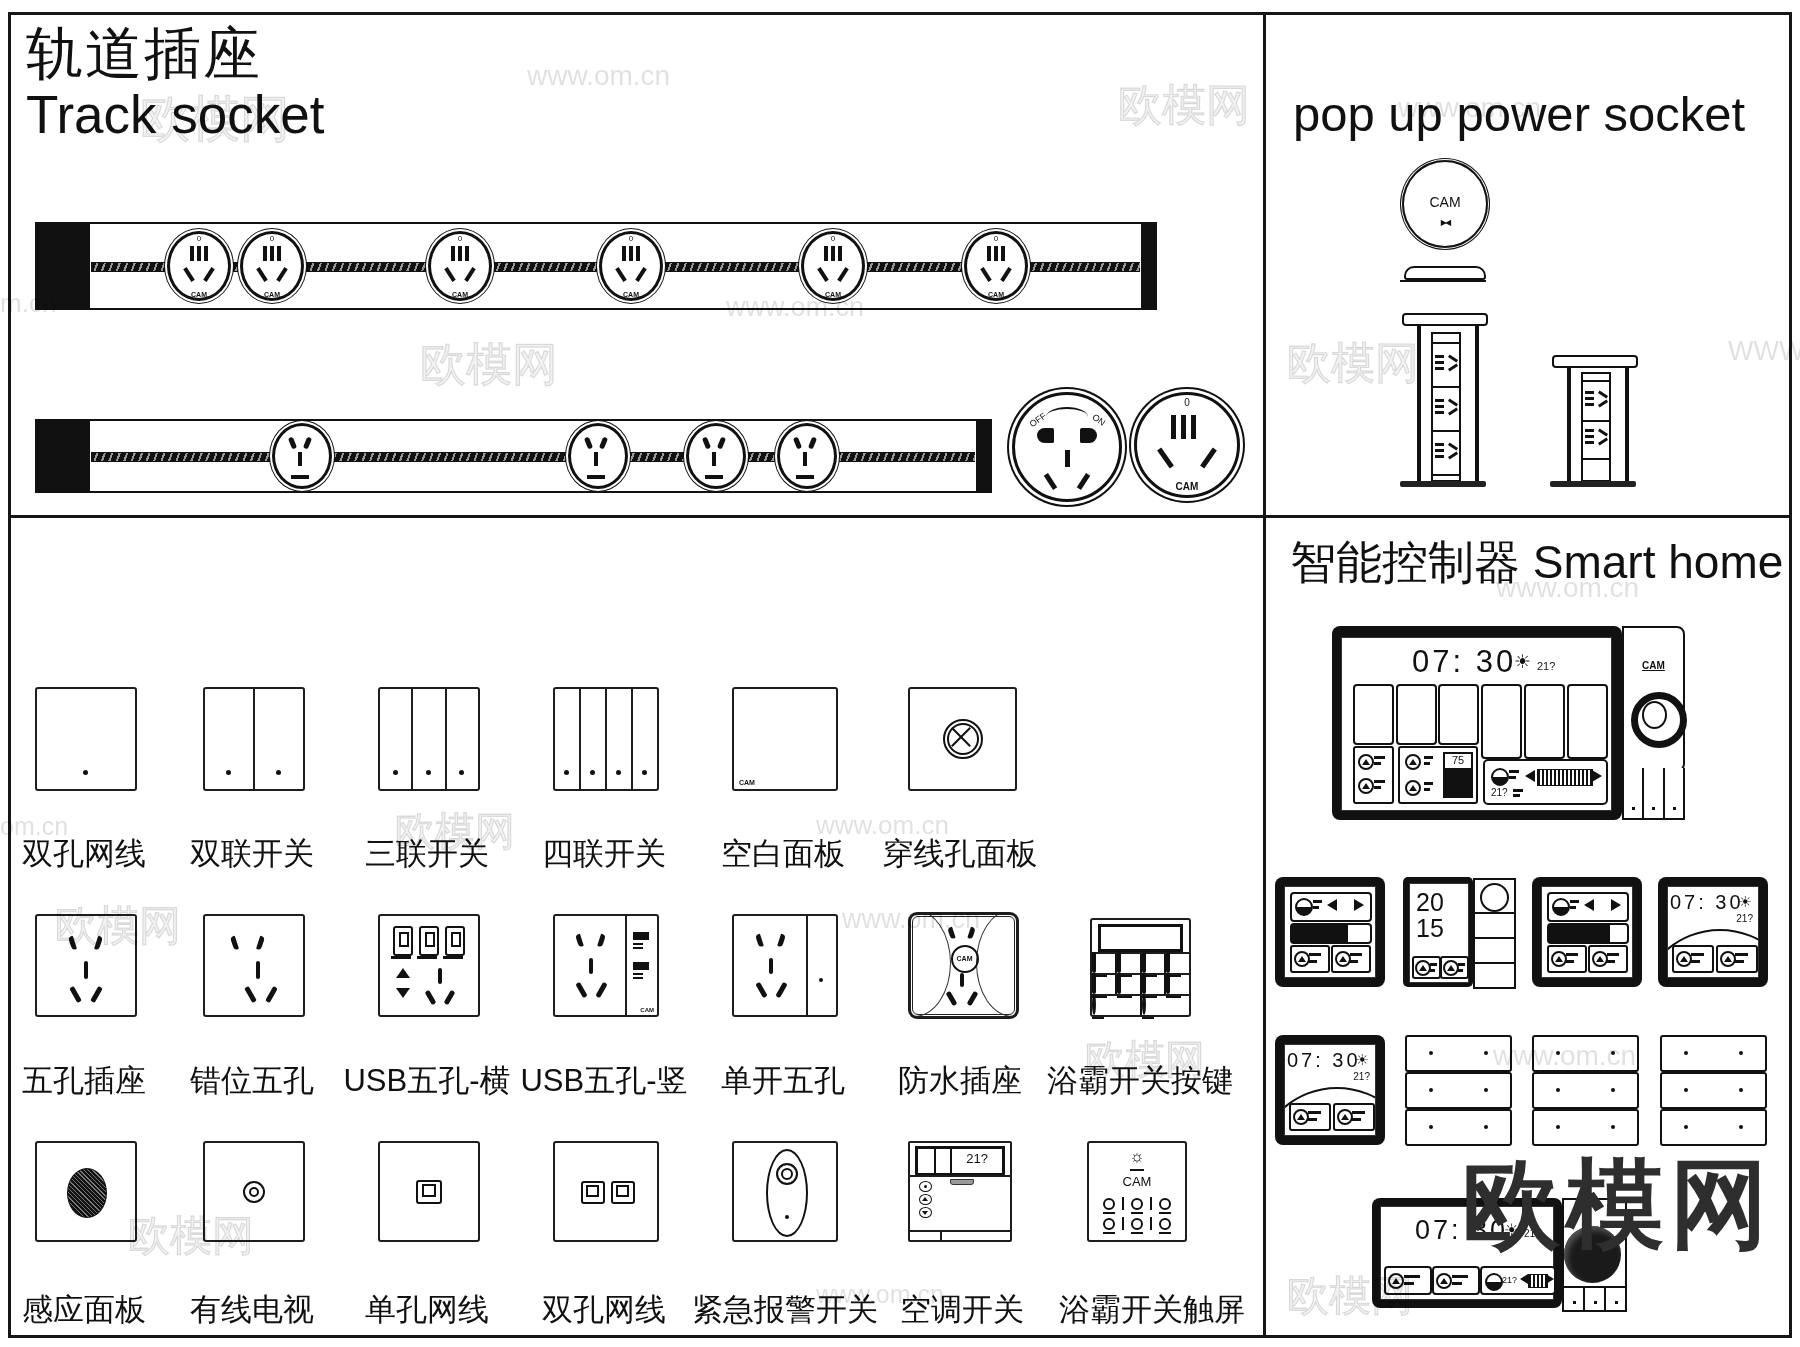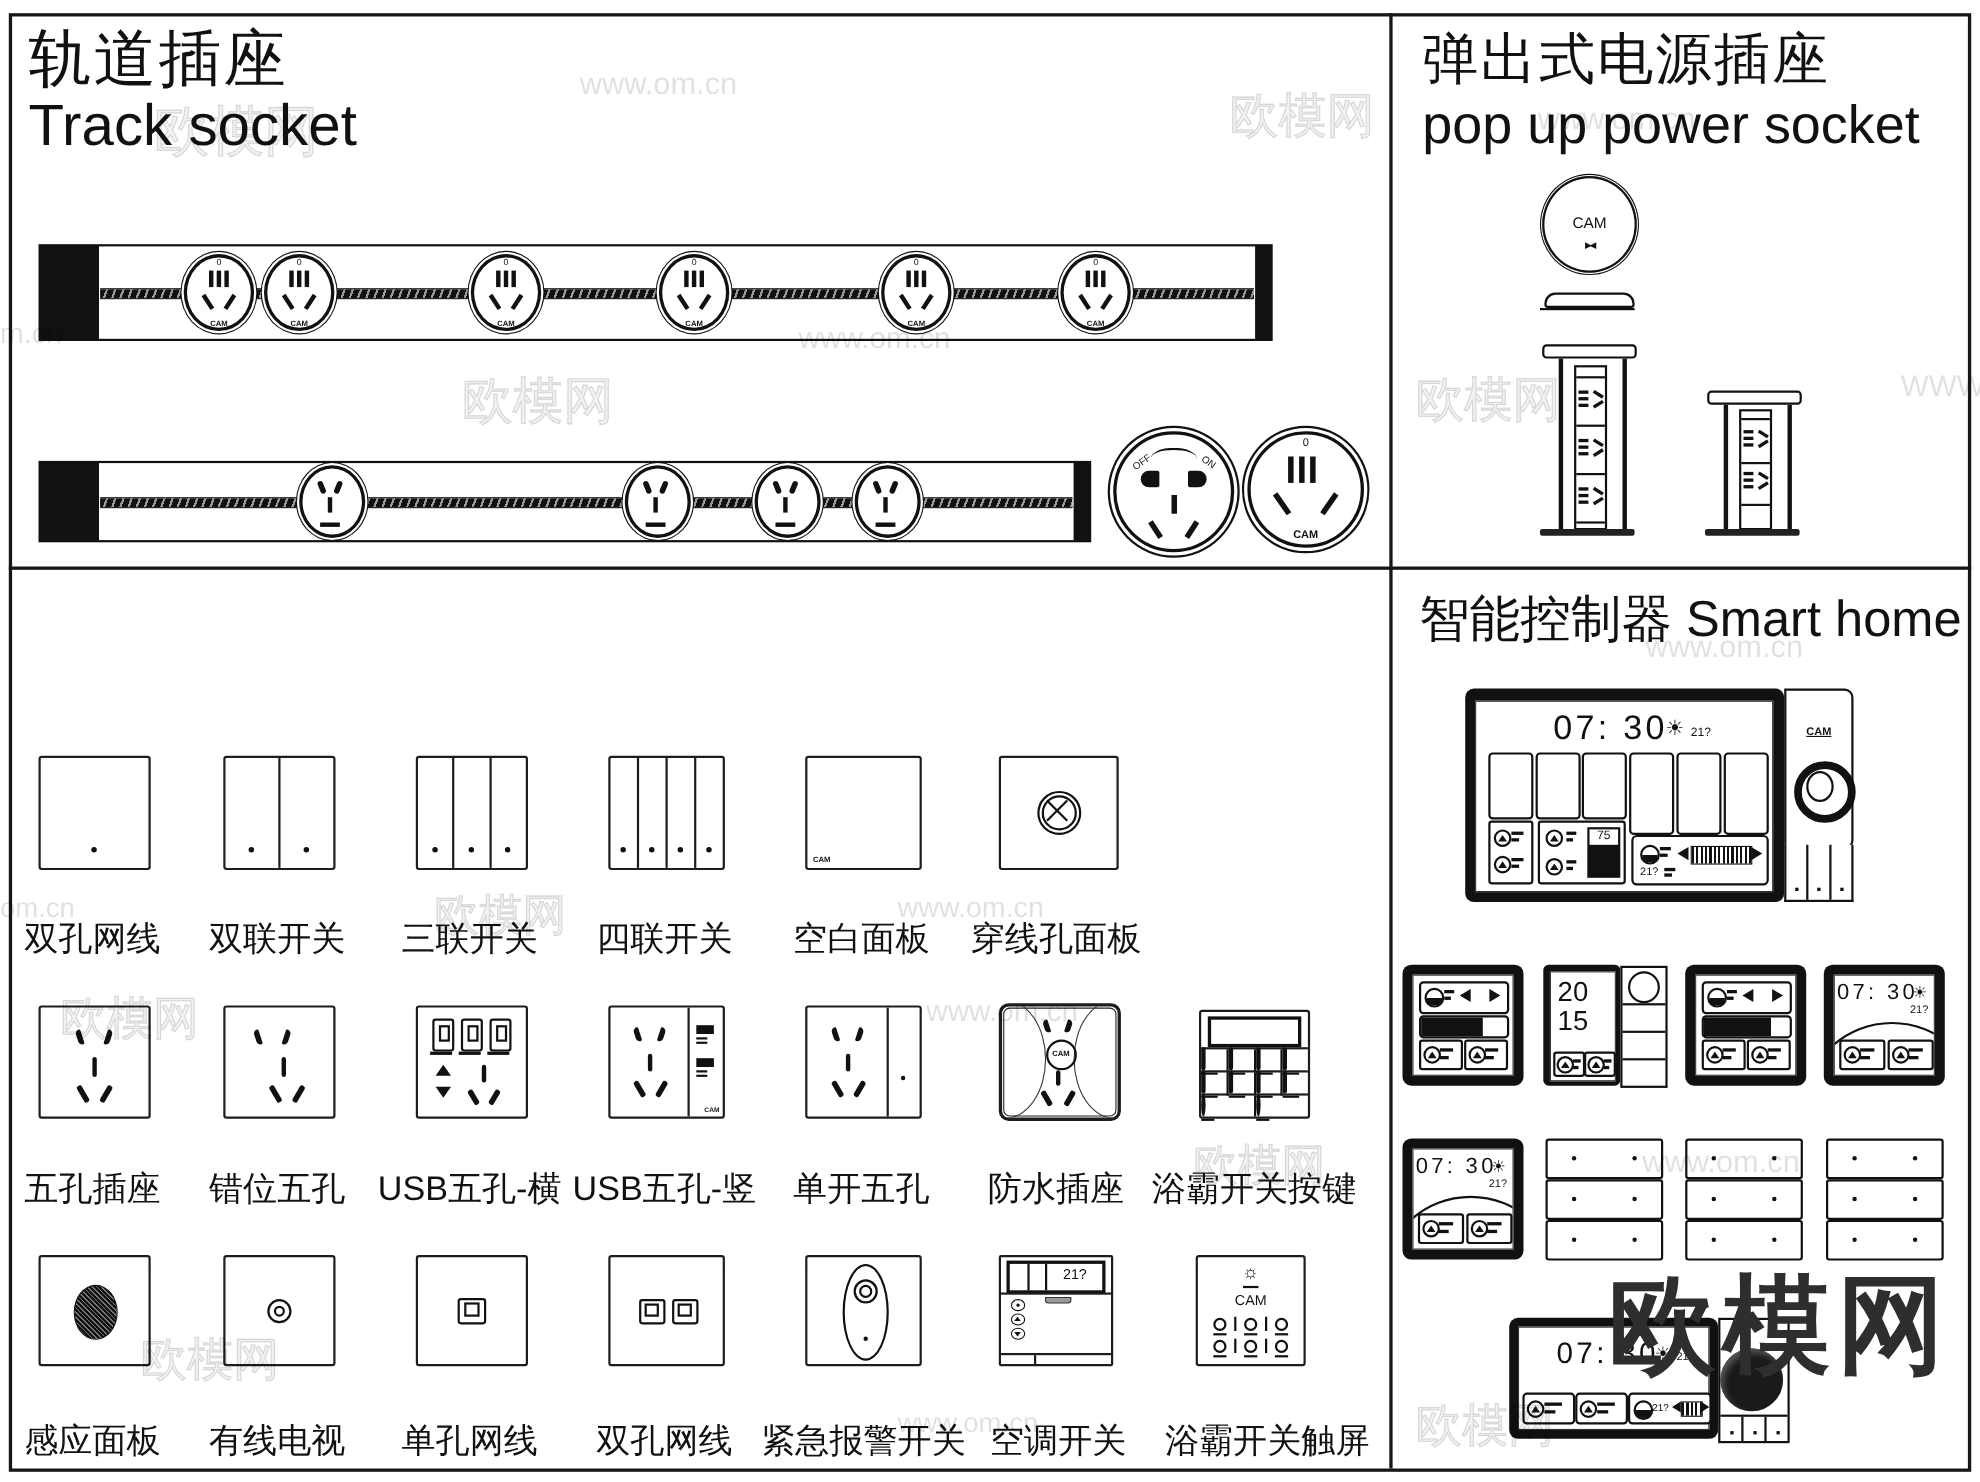--- a/index.html
+++ b/index.html
@@ -203,21 +203,20 @@
   <div class="abs rsock" style="left:1134px;top:392px;width:100px;height:100px">
     <i style="left:50%;top:2px;transform:translateX(-50%);font-size:10px">0</i>
     <i style="left:34px;top:20px;width:5px;height:24px;background:#111"></i>
     <i style="left:44px;top:20px;width:5px;height:24px;background:#111"></i>
     <i style="left:54px;top:20px;width:5px;height:24px;background:#111"></i>
     <i style="left:26px;top:52px;width:5px;height:22px;background:#111;transform:rotate(-35deg)"></i>
     <i style="right:26px;top:52px;width:5px;height:22px;background:#111;transform:rotate(35deg)"></i>
     <i style="left:50%;bottom:3px;transform:translateX(-50%);font-size:10px;font-weight:bold">CAM</i>
   </div>
 
-  <div class="abs" style="left:1293px;top:20px;font-size:51px;letter-spacing:2px;white-space:nowrap">弹出式电源插座</div>
   <div class="abs" style="left:1293px;top:86px;font-size:49px;white-space:nowrap">pop up power socket</div>
 
   <div class="abs" style="left:1402px;top:160px;width:82px;height:84px;border:2px solid #111;border-radius:50%;box-shadow:0 0 0 1px #fff,0 0 0 2px #111">
     <span class="abs" style="left:50%;top:32px;transform:translateX(-50%);font-size:14px">CAM</span>
     <span class="abs" style="left:50%;top:56px;transform:translateX(-50%);font-size:8px;letter-spacing:-2px">▶◀</span>
   </div>
   <div class="abs" style="left:1404px;top:266px;width:78px;height:10px;border:2px solid #111;border-radius:10px 10px 3px 3px"></div>
   <div class="abs" style="left:1400px;top:280px;width:86px;border-top:2px solid #111"></div>
 
   <div class="abs" style="left:1400px;top:313px;width:88px;height:176px">

